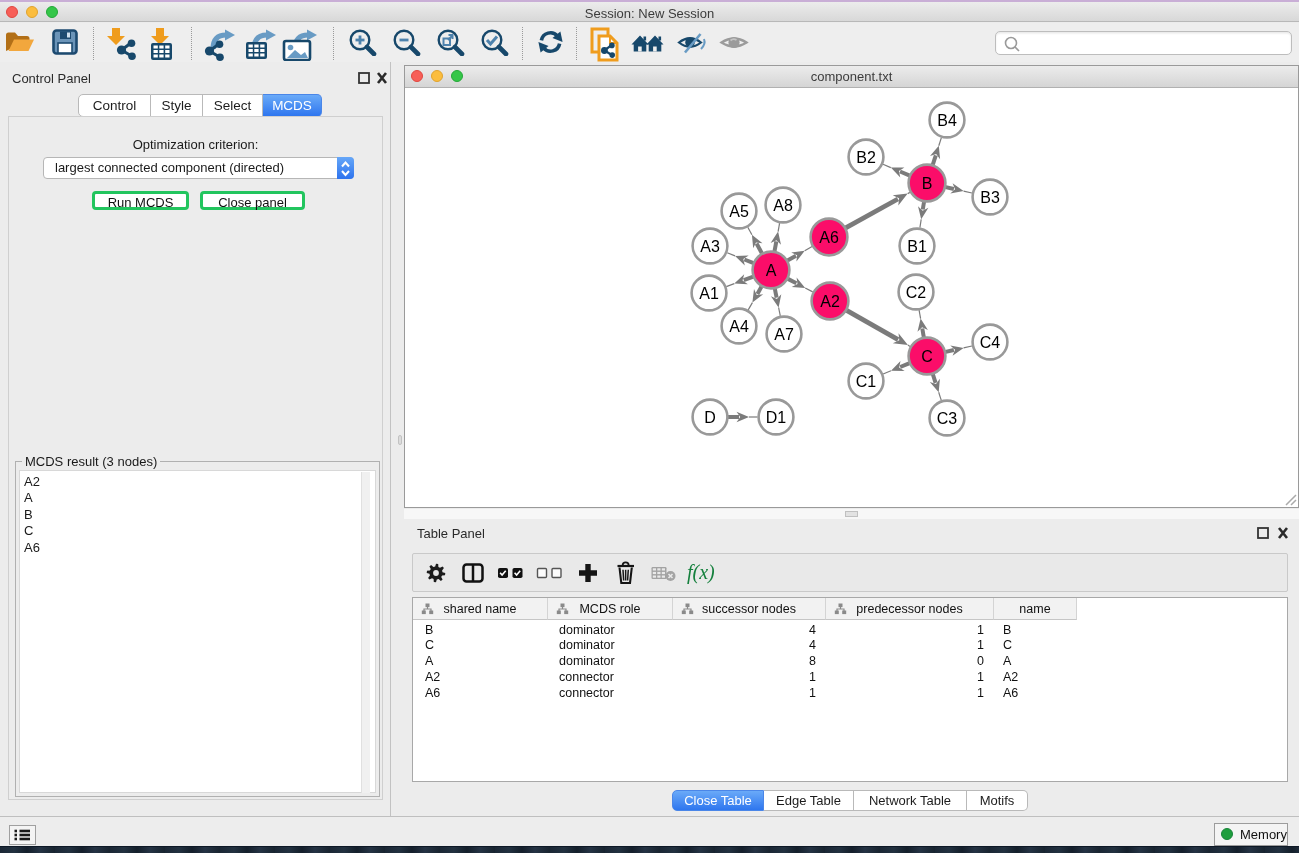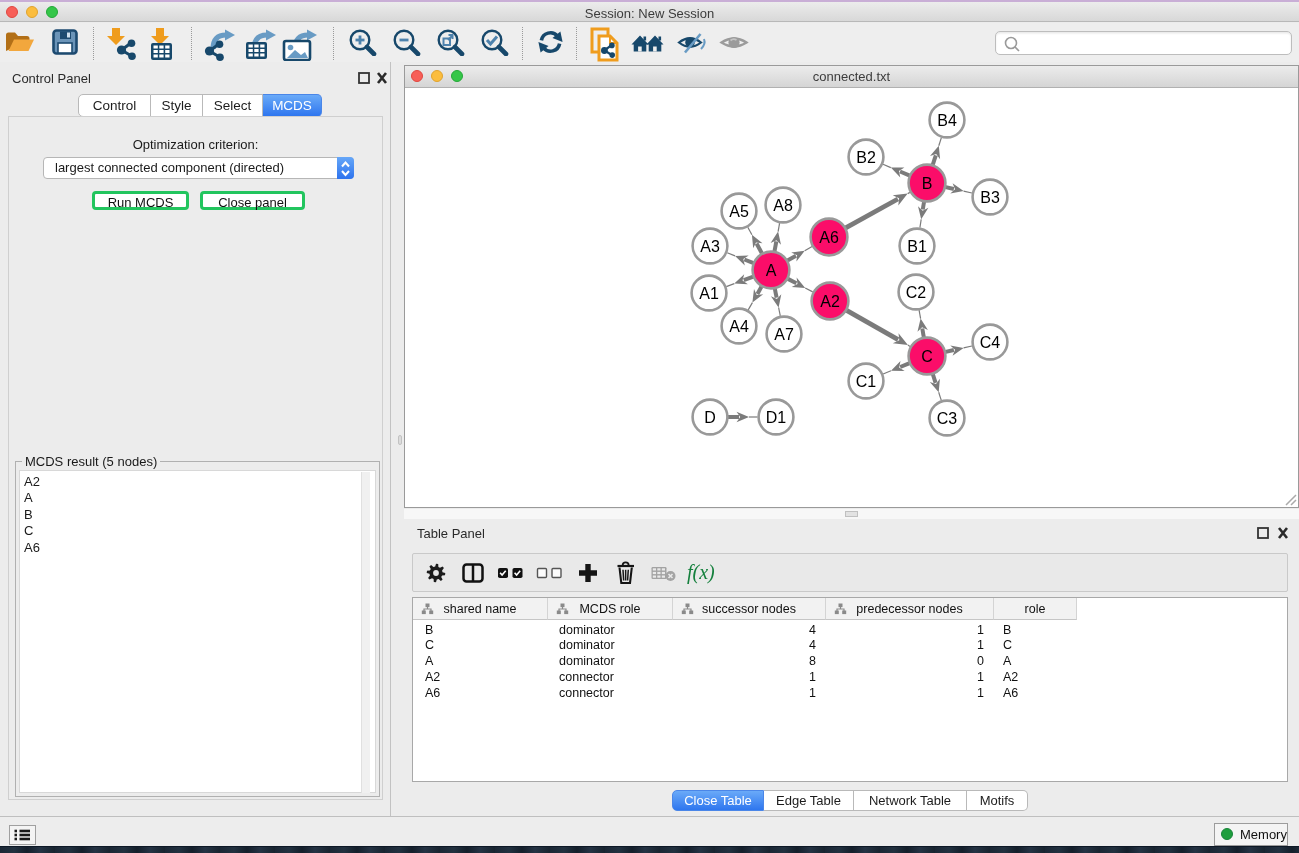--- a/index.html
+++ b/index.html
@@ -188,33 +188,33 @@
    <svg width="12" height="18" style="position:absolute;right:1px;top:2px">
         <path d="M2 6.5 L5.5 2.5 L9 6.5" fill="none" stroke="#fff" stroke-width="2"></path>
         <path d="M2 11 L5.5 15 L9 11" fill="none" stroke="#fff" stroke-width="2"></path>
       </svg>
  </div>
  <div class="abs" style="left:0;top:75px;width:391px;text-align:center;font-size:13px">Optimization criterion:</div>
  <div class="btn" style="left:92px;top:129px;width:97px;height:19px;line-height:17px">Run MCDS</div>
  <div class="btn" style="left:200px;top:129px;width:105px;height:19px;line-height:17px">Close panel</div>
 
  <div class="abs" style="left:15px;top:399px;width:365px;height:336px;border:1px solid #b0b0b0"></div>
- <div class="abs" style="left:22px;top:392px;background:#ececec;padding:0 3px;font-size:13px">MCDS result (5 nodes)</div>
+ <div class="abs" style="left:22px;top:392px;background:#ececec;padding:0 3px;font-size:13px">MCDS result (3 nodes)</div>
  <div class="abs" style="left:19px;top:408px;width:357px;height:323px;background:#fff;border:1px solid #d8d8d8">
    <div style="position:absolute;left:4px;top:3px;font-size:13px;line-height:16.4px">A2<br>A<br>B<br>C<br>A6</div>
    <div style="position:absolute;right:5px;top:1px;width:9px;height:321px;background:#f0f0f0;border-left:1px solid #e0e0e0"></div>
  </div>
 </div>
 
 <div class="abs" style="left:404px;top:65px;width:895px;height:443px;background:#fff;border:1px solid #9a9a9a">
  <div style="position:absolute;left:0;top:0;width:100%;height:22px;background:linear-gradient(#ececec,#d5d5d5);border-bottom:1px solid #b1b1b1">
    <div class="tl" style="left:6px;top:4px;background:#f75f58;border:1px solid #e04740"></div>
    <div class="tl" style="left:26px;top:4px;background:#fbbd3e;border:1px solid #e0a32e"></div>
    <div class="tl" style="left:46px;top:4px;background:#35c649;border:1px solid #24a838"></div>
-   <div class="wtitle" style="top:3px">connected.txt</div>
+   <div class="wtitle" style="top:3px">component.txt</div>
  </div>
  <svg width="14" height="14" style="position:absolute;right:1px;bottom:1px">
       <path d="M13 3 L3 13 M13 8 L8 13" stroke="#aaa" stroke-width="1.5"></path>
     </svg>
 </div>
 <svg style="position:absolute;left:405px;top:87px" width="893" height="420" viewBox="405 87 893 420" font-family="Liberation Sans, sans-serif">
     <line x1="754.1" y1="276.3" x2="743.7" y2="280.1" stroke="#7b7b7b" stroke-width="4.0"></line>
     <line x1="734.3" y1="283.6" x2="726.3" y2="286.6" stroke="#7b7b7b" stroke-width="1.2"></line>
     <polygon points="734.3,283.6 744.2,274.3 742.5,280.6 747.9,284.2" fill="#7b7b7b"></polygon>
     <line x1="754.2" y1="263.4" x2="744.4" y2="259.5" stroke="#7b7b7b" stroke-width="4.0"></line>
@@ -402,21 +402,21 @@
           <rect x="8.2" y="7.5" width="4" height="3.6" fill="#8a8a8a"></rect>
         </svg>successor nodes</div>
    <div class="hdrcell" style="left:413px;width:168px"><svg width="13" height="12" style="position:absolute;left:8px;top:5px">
           <g fill="none" stroke="#8a8a8a" stroke-width="1.2">
             <path d="M6.5 4 V6 M3 8 V6 H10 V8"></path>
           </g>
           <rect x="4.5" y="0.5" width="4" height="3.6" fill="#8a8a8a"></rect>
           <rect x="0.8" y="7.5" width="4" height="3.6" fill="#8a8a8a"></rect>
           <rect x="8.2" y="7.5" width="4" height="3.6" fill="#8a8a8a"></rect>
         </svg>predecessor nodes</div>
-   <div class="hdrcell" style="left:581px;width:83px">role</div>
+   <div class="hdrcell" style="left:581px;width:83px">name</div>
    <div class="rowtxt" style="left:12px;top:24.5px">B</div>
    <div class="rowtxt" style="left:146px;top:24.5px">dominator</div>
    <div class="rowtxt" style="left:260px;top:24.5px;width:143px;text-align:right">4</div>
    <div class="rowtxt" style="left:413px;top:24.5px;width:158px;text-align:right">1</div>
    <div class="rowtxt" style="left:590px;top:24.5px">B</div>
    <div class="rowtxt" style="left:12px;top:40.2px">C</div>
    <div class="rowtxt" style="left:146px;top:40.2px">dominator</div>
    <div class="rowtxt" style="left:260px;top:40.2px;width:143px;text-align:right">4</div>
    <div class="rowtxt" style="left:413px;top:40.2px;width:158px;text-align:right">1</div>
    <div class="rowtxt" style="left:590px;top:40.2px">C</div>

